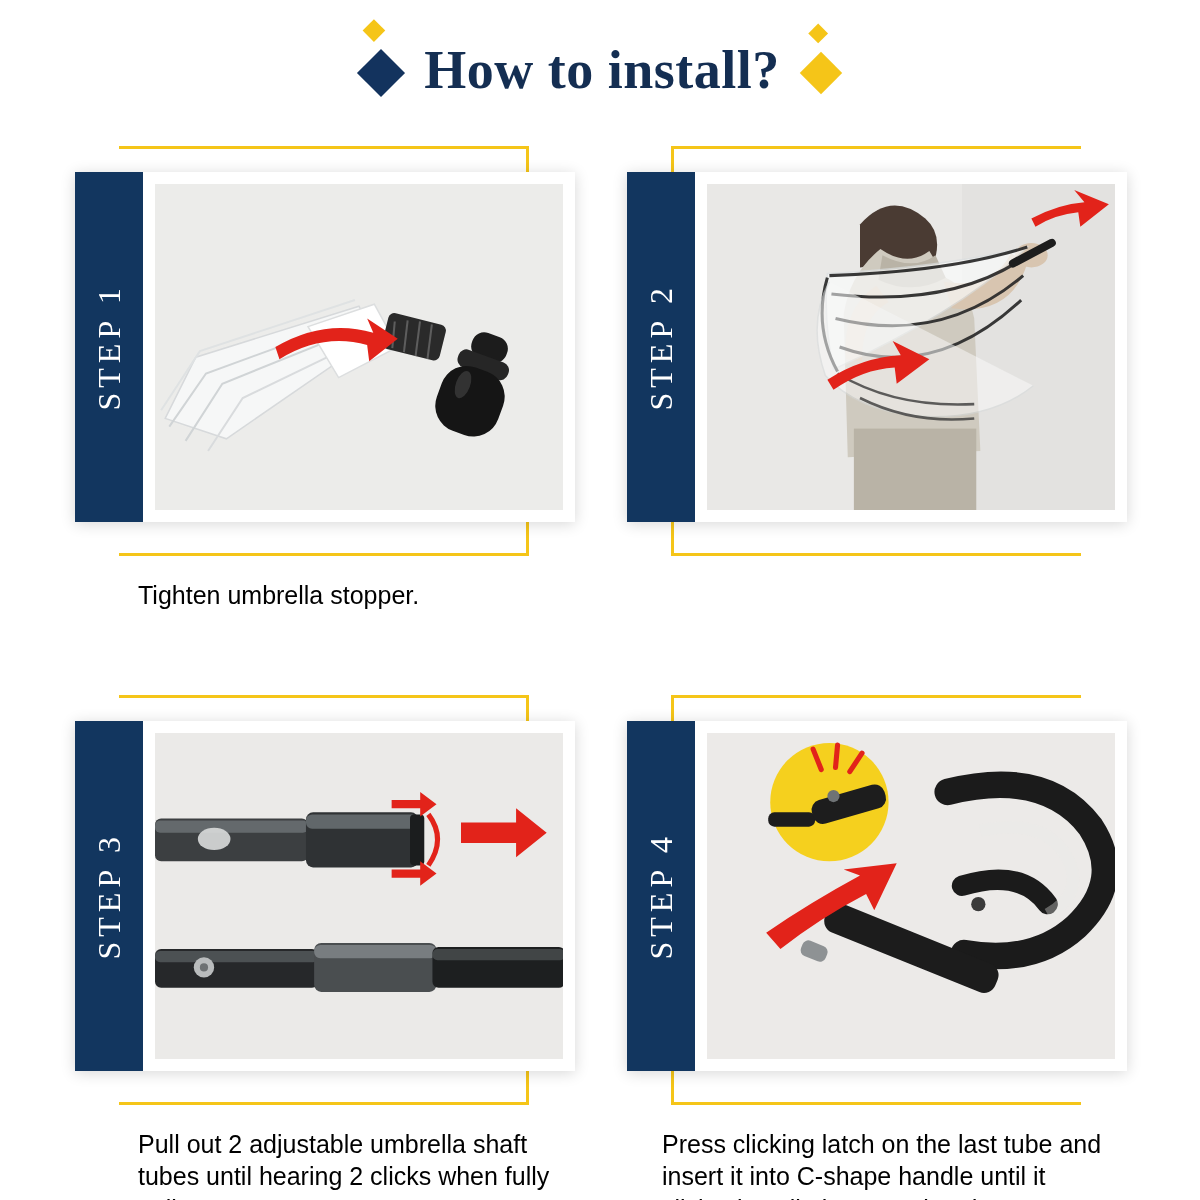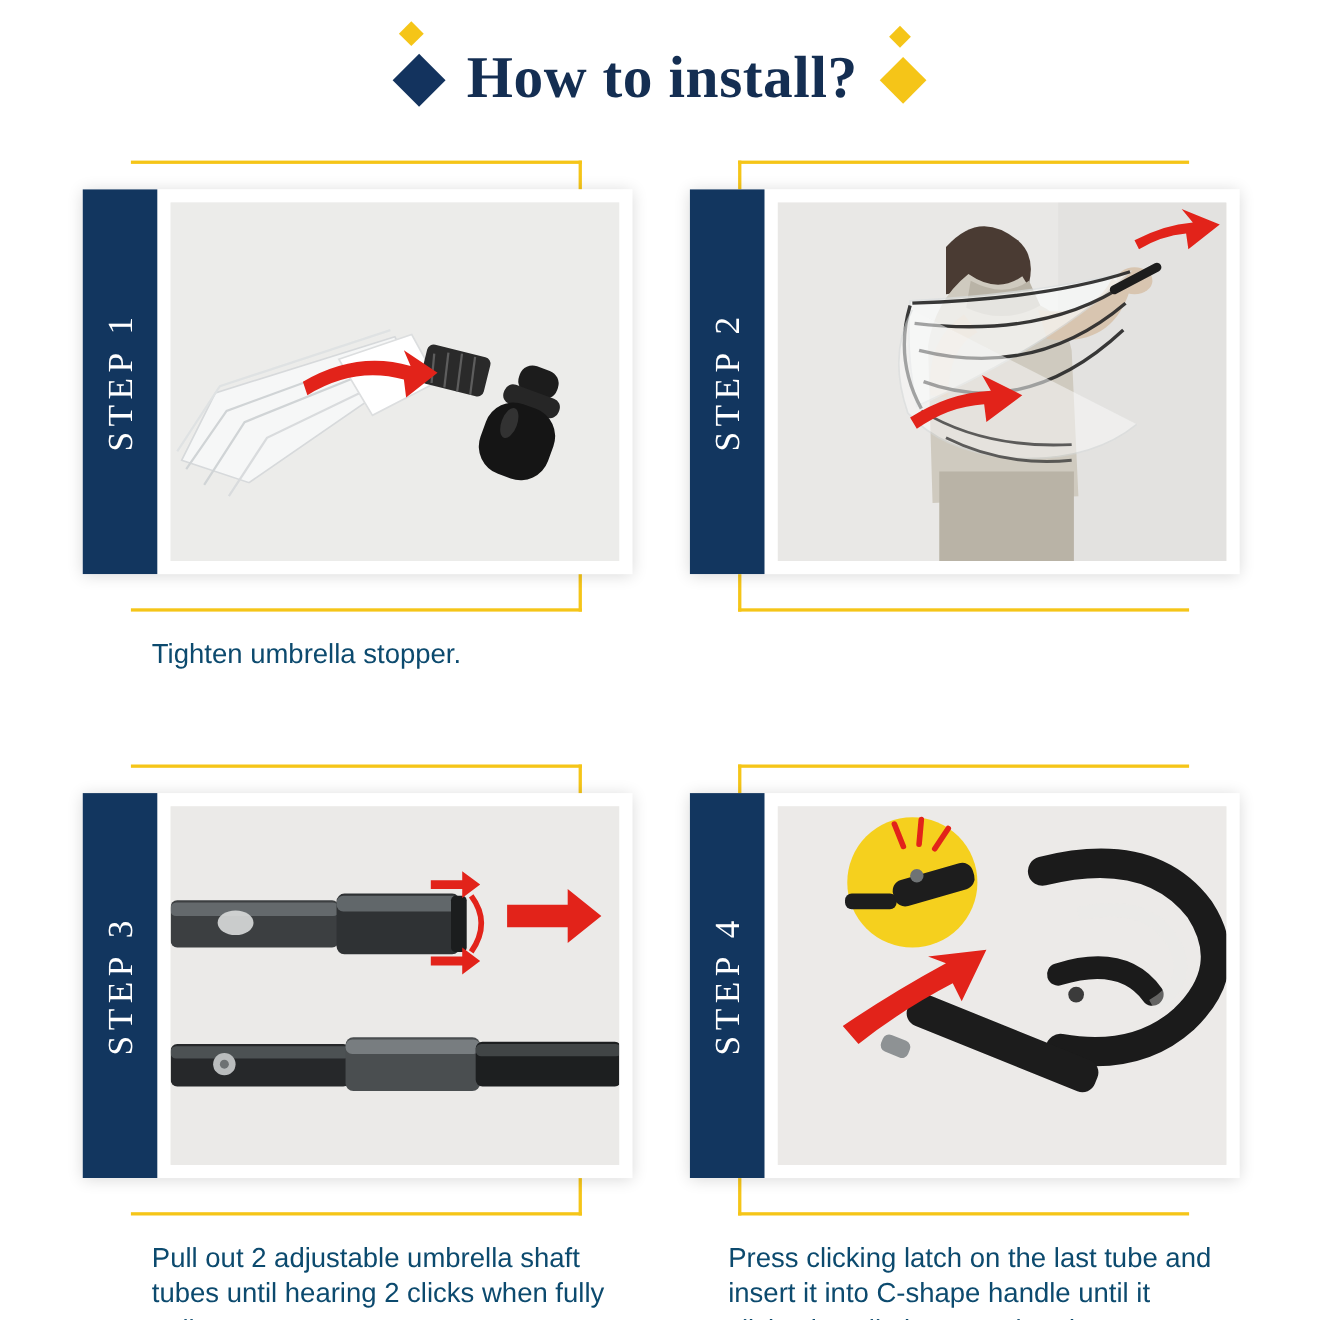--- a/index.html
+++ b/index.html
@@ -123,21 +123,21 @@
     margin: 12px;
     background: #ededeb;
     overflow: hidden;
   }
 
   .caption {
     margin: 18px auto 0 auto;
     width: 460px;
     font-size: 25px;
     line-height: 1.3;
-    color: #0c4a6e;
+    color: #000000;
   }
   .cell.left .caption  { padding-left: 44px; }
   .cell.right .caption { padding-left: 16px; }
 
   
   svg { display: block; width: 100%; height: 100%; }
 </style>
 </head>
 <body>
 

